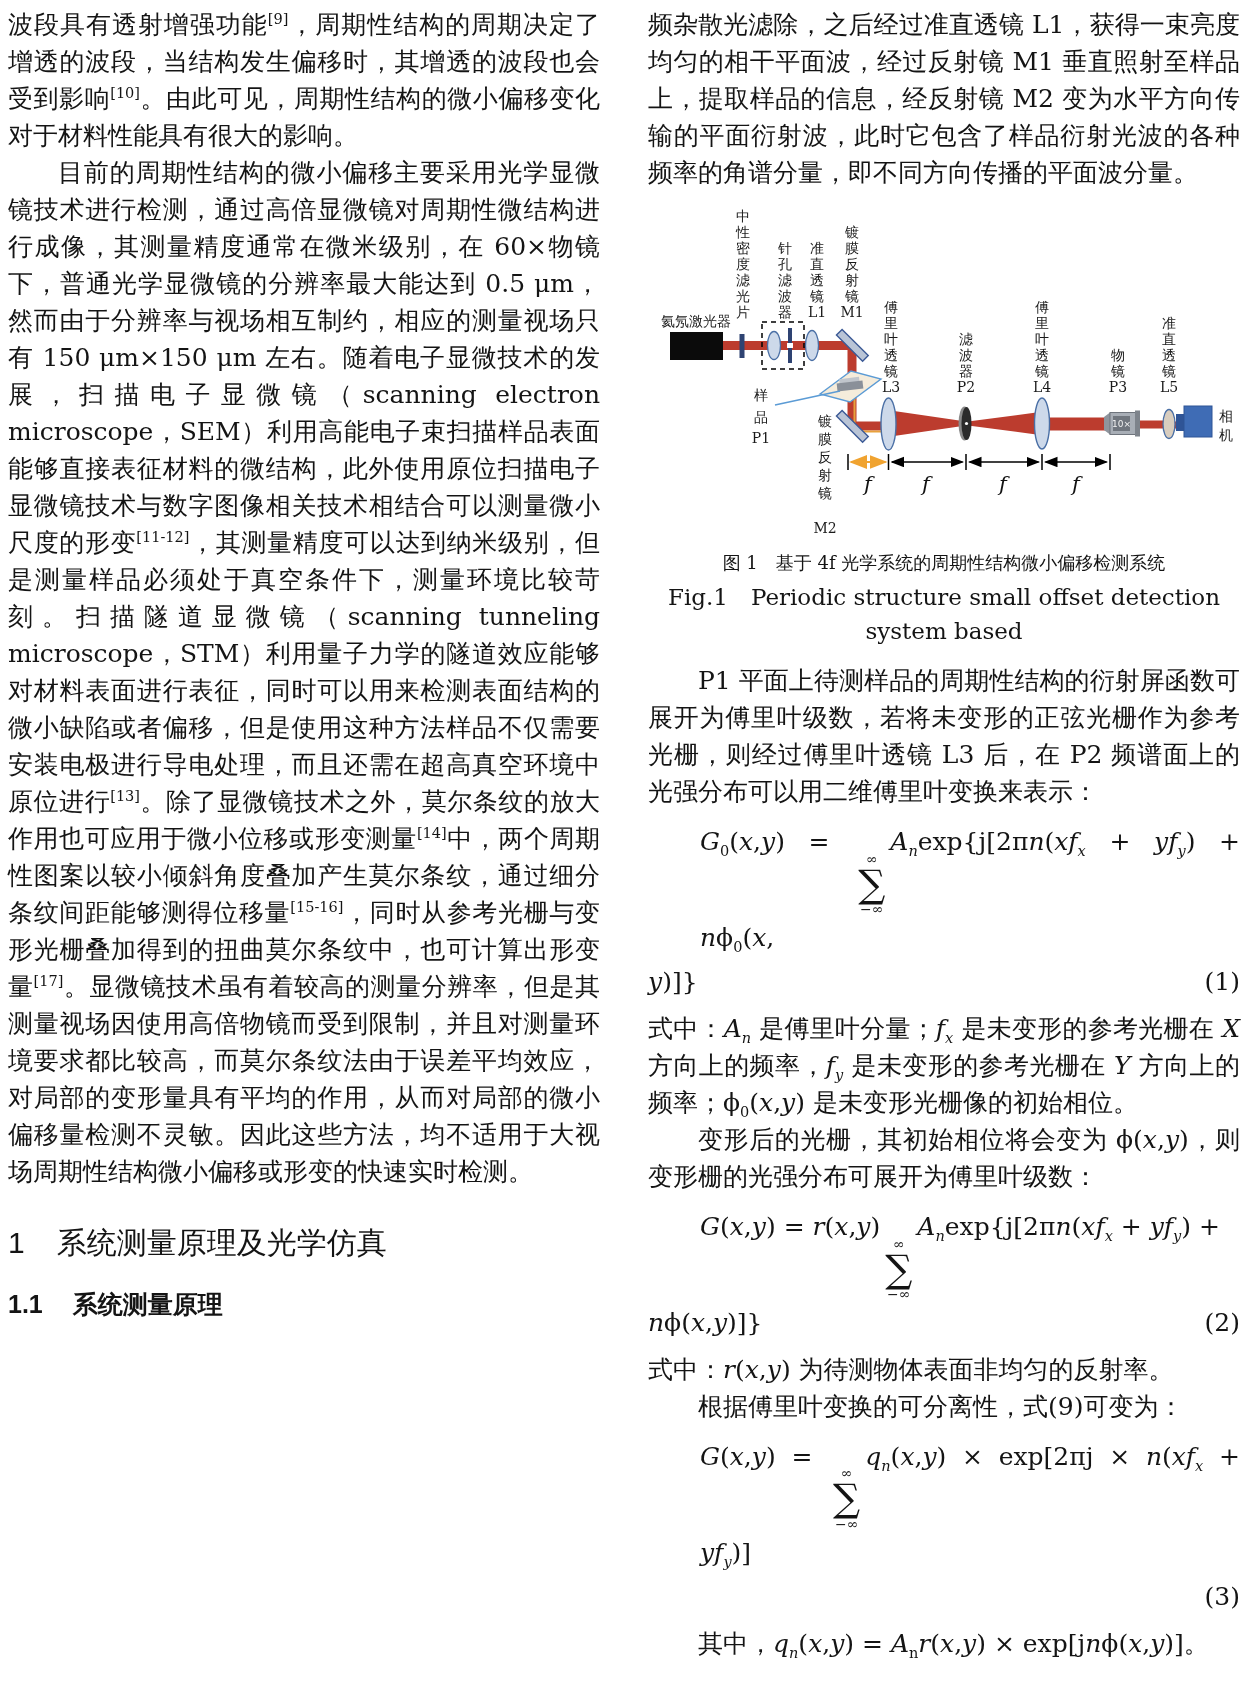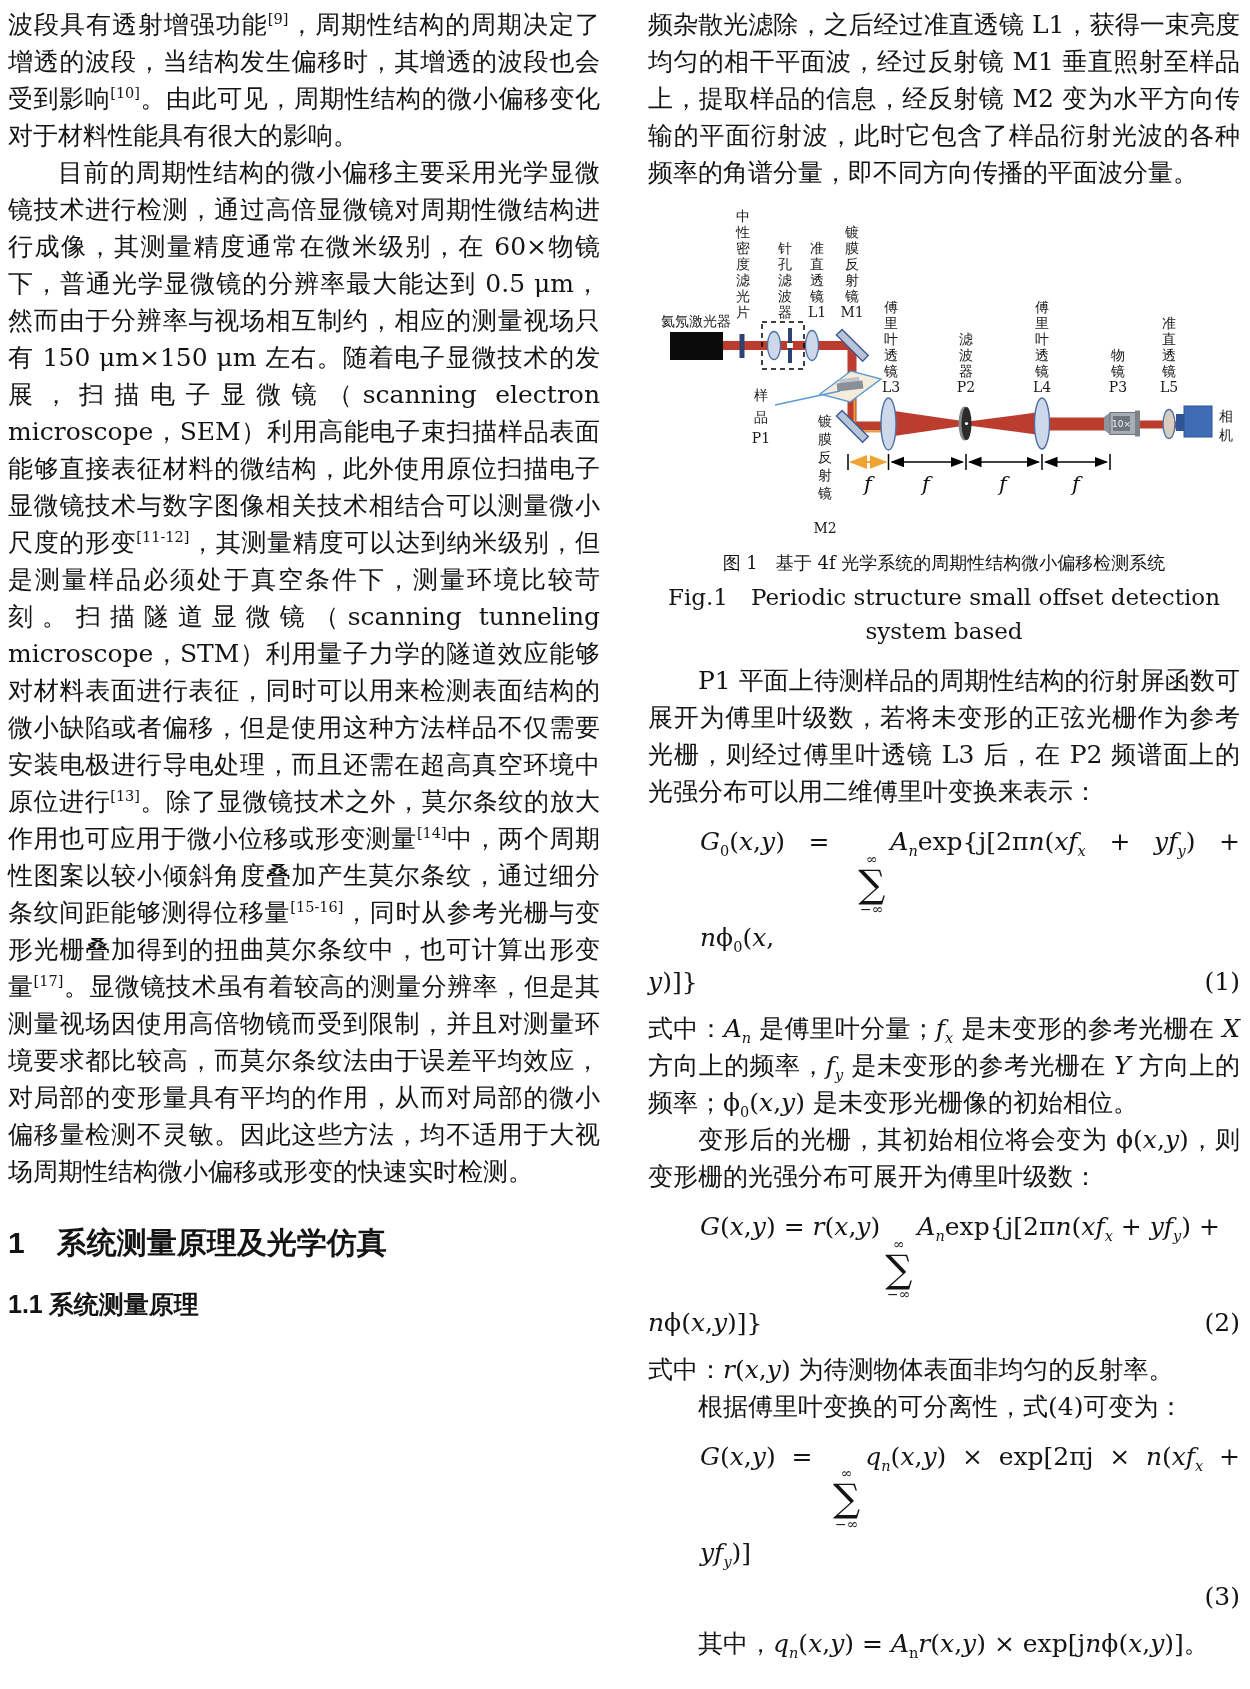--- a/index.html
+++ b/index.html
@@ -5,26 +5,26 @@
   html,body{margin:0;padding:0;background:#ffffff;}
   body{width:1250px;height:1689px;overflow:hidden;color:#141414;
        font-family:"DejaVu Serif","Liberation Serif",serif;}
   .page{display:flex;gap:48px;padding:6px 10px 0 8px;}
   .col{width:592px;font-size:25px;line-height:37px;text-align:justify;}
   .col p{margin:0;text-indent:2em;}
   .col p.noindent{text-indent:0;}
   sup{font-size:0.58em;line-height:0;}
   sub{font-size:0.58em;line-height:0;}
   em{font-style:italic;}
-  h1.sec{font-family:"Liberation Sans","DejaVu Sans",sans-serif;font-weight:700;
+  h1.sec{font-family:"Liberation Sans","DejaVu Sans",sans-serif;font-weight:400;
          font-size:30px;line-height:34px;margin:36px 0 30px;text-indent:0;text-align:left;}
   h1.sec .num{margin-right:32px;}
   h2.subsec{font-family:"Liberation Sans","DejaVu Sans",sans-serif;font-weight:700;
          font-size:25px;line-height:28px;margin:12px 0 14px;text-align:left;}
-  h2.subsec .num{margin-right:6px;}
+  h2.subsec .num{margin-right:30px;}
   
   .figwrap{margin:4px 0 2px;}
   svg{display:block;}
   .svgtext{font-family:"DejaVu Sans","Liberation Sans",sans-serif;font-size:14px;fill:#1a1a1a;}
   .idtext{font-family:"DejaVu Serif","Liberation Serif",serif;font-size:14px;fill:#1a1a1a;}
   .flab{font-family:"DejaVu Serif","Liberation Serif",serif;font-style:italic;font-size:21px;fill:#111;}
   .maglab{font-family:"DejaVu Sans",sans-serif;font-size:9px;fill:#f2f2f2;}
   .caption{text-align:center;line-height:34px;margin:6px 0 14px;}
   .cap-zh{font-size:18px;}
   .cap-en{font-size:23px;font-family:"DejaVu Serif","Liberation Serif",serif;}
@@ -207,21 +207,21 @@
             <span class="opsym">∑</span>
             <span class="lim">−∞</span>
           </span><em>A</em><sub><em>n</em></sub>exp{j[2π<em>n</em>(<em>xf</em><sub><em>x</em></sub> + <em>yf</em><sub><em>y</em></sub>) +</div>
       <div class="eq-line eq-split">
         <span><em>n</em>ϕ(<em>x</em>,<em>y</em>)]}</span>
         <span class="eq-num">(2)</span>
       </div>
     </div>
 
     <p class="noindent">式中：<em>r</em>(<em>x</em>,<em>y</em>) 为待测物体表面非均匀的反射率。</p>
-    <p>根据傅里叶变换的可分离性，式(4)可变为：</p>
+    <p>根据傅里叶变换的可分离性，式(9)可变为：</p>
 
     <div class="eq">
       <div class="eq-line eq-indent"><em>G</em>(<em>x</em>,<em>y</em>) = <span class="bigop">
             <span class="lim">∞</span>
             <span class="opsym">∑</span>
             <span class="lim">−∞</span>
           </span><em>q</em><sub><em>n</em></sub>(<em>x</em>,<em>y</em>) × exp[2πj × <em>n</em>(<em>xf</em><sub><em>x</em></sub> + <em>yf</em><sub><em>y</em></sub>)]</div>
       <div class="eq-line eq-split">
         <span></span>
         <span class="eq-num">(3)</span>

